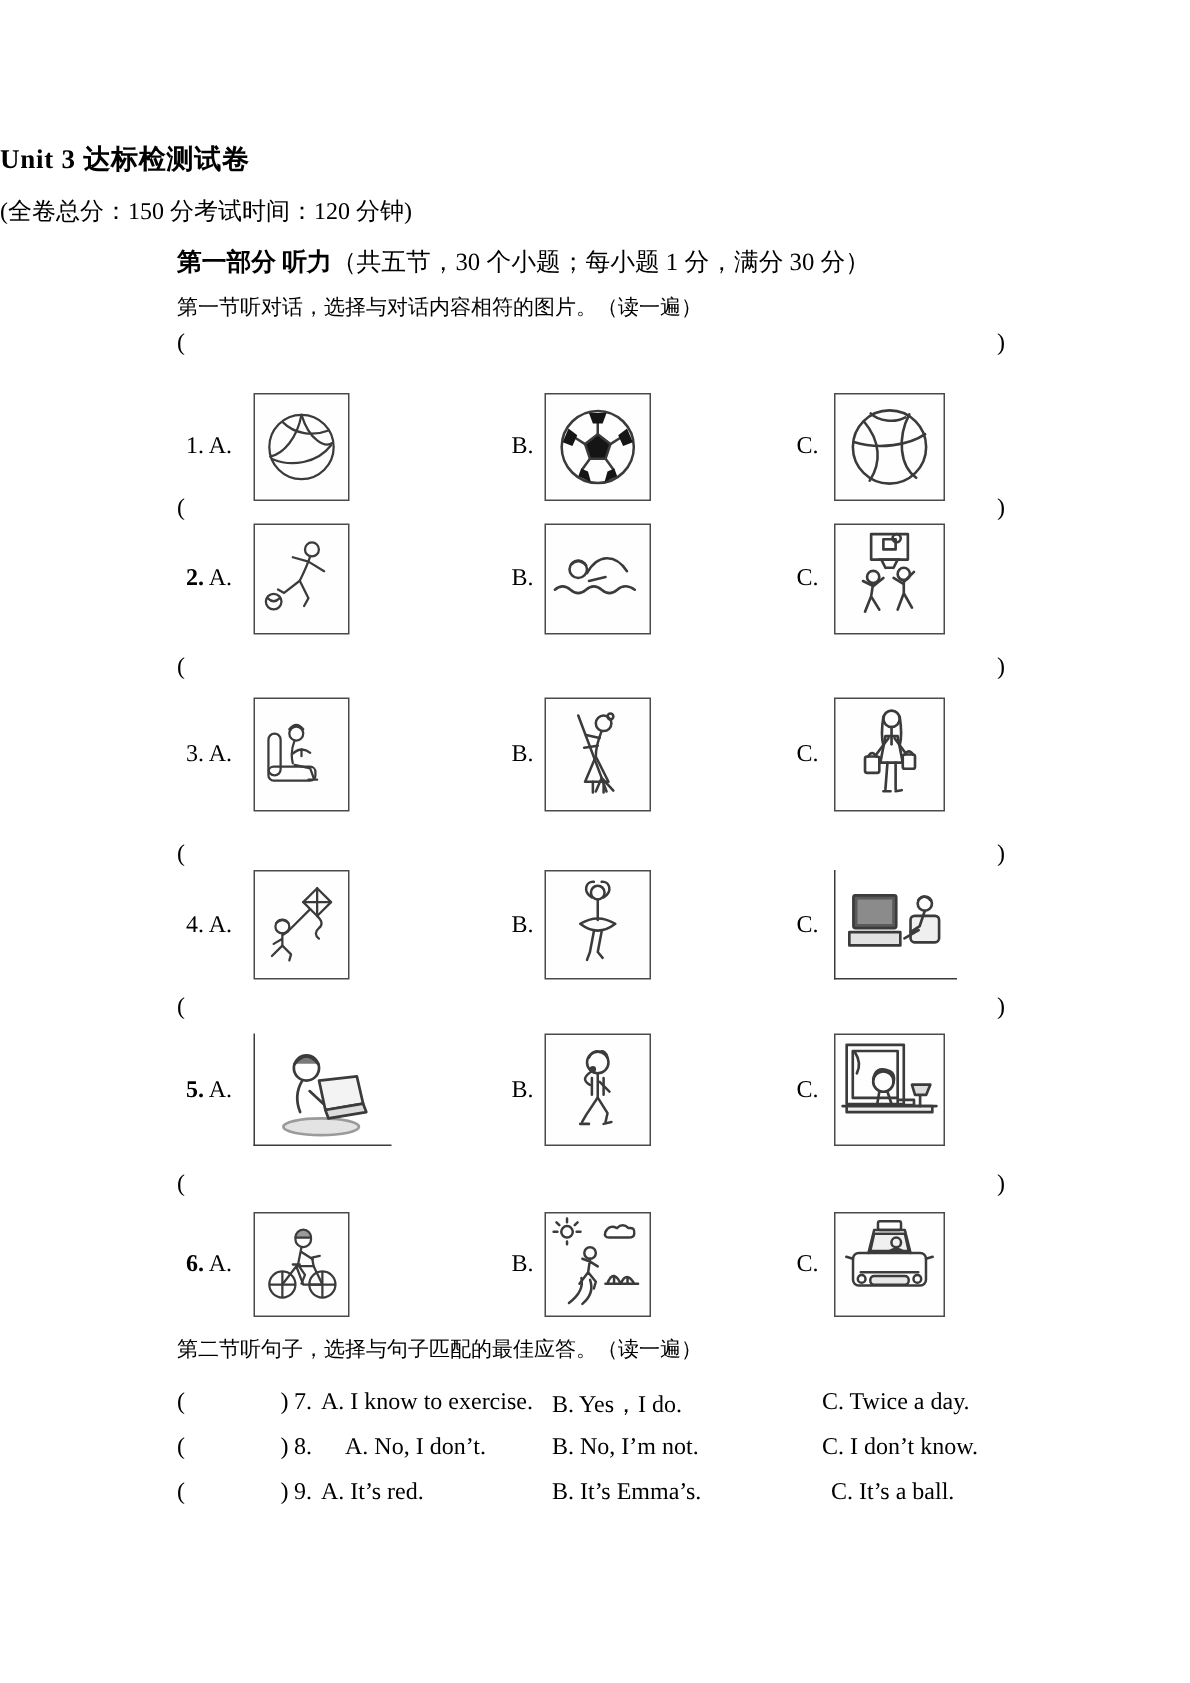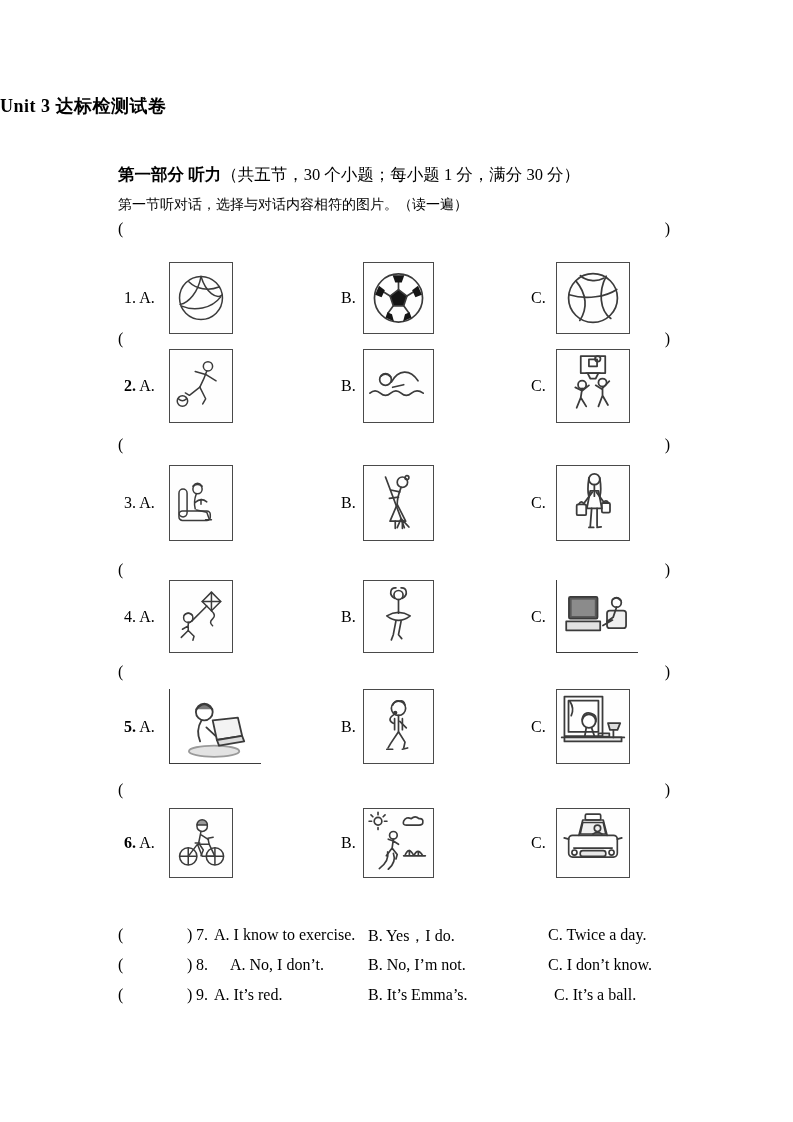--- a/index.html
+++ b/index.html
@@ -27,20 +27,21 @@
       stroke-linecap:round;stroke-linejoin:round;display:block;}
   .resp-line{position:absolute;left:118px;width:600px;height:20px;font-size:16px;}
   .rp{position:absolute;top:0;white-space:nowrap;}
 </style>
 </head>
 <body>
 
 <div class="page">
 
   <div class="center t-title">Unit 3 达标检测试卷</div>
+  <div class="center t-sub">(全卷总分：150 分考试时间：120 分钟)</div>
   <div class="t-part"><b>第一部分 听力</b><span>（共五节，30 个小题；每小题 1 分，满分 30 分）</span></div>
   <div class="t-line" style="top:196px">第一节听对话，选择与对话内容相符的图片。（读一遍）</div>
 
   <div class="bracket-line" style="top:220px">
       <span>(</span>
       <span>)</span>
     </div>
   <div class="bracket-line" style="top:330px">
       <span>(</span>
       <span>)</span>
@@ -297,20 +298,21 @@
         <path d="M50 36 Q57 31 64 36"></path>
         <rect x="12" y="38" width="76" height="34" rx="6"></rect>
         <path d="M20 58 L80 58 M12 44 L5 42 M88 44 L95 42"></path>
         <circle cx="21" cy="65" r="4"></circle>
         <circle cx="79" cy="65" r="4"></circle>
         <rect x="30" y="62" width="40" height="9" rx="4" fill="#e8e8e8"></rect>
       </svg>
     </span>
   </div>
 
+  <div class="t-line" style="top:891px">第二节听句子，选择与句子匹配的最佳应答。（读一遍）</div>
 
   <div class="resp-line" style="top:926px">
     <span class="rp" style="left:0">(</span>
     <span class="rp" style="left:69px">)</span>
     <span class="rp" style="left:78px">7.</span>
     <span class="rp" style="left:96px">A. I know to exercise.</span>
     <span class="rp" style="left:250px">B. Yes，I do.</span>
     <span class="rp" style="left:430px">C. Twice a day.</span>
   </div>
   <div class="resp-line" style="top:956px">

